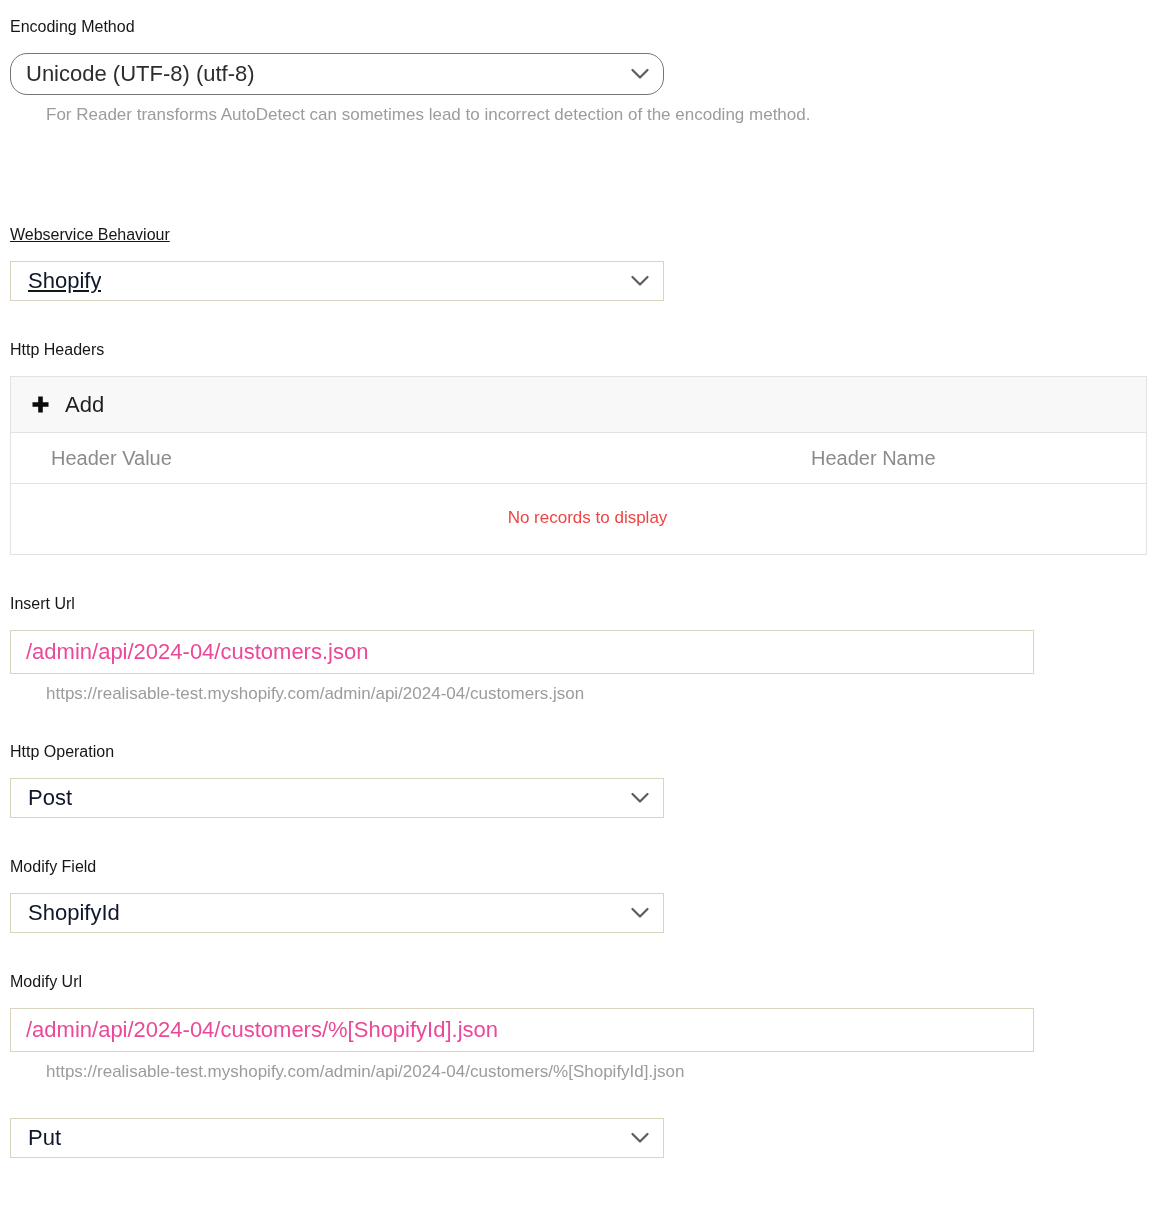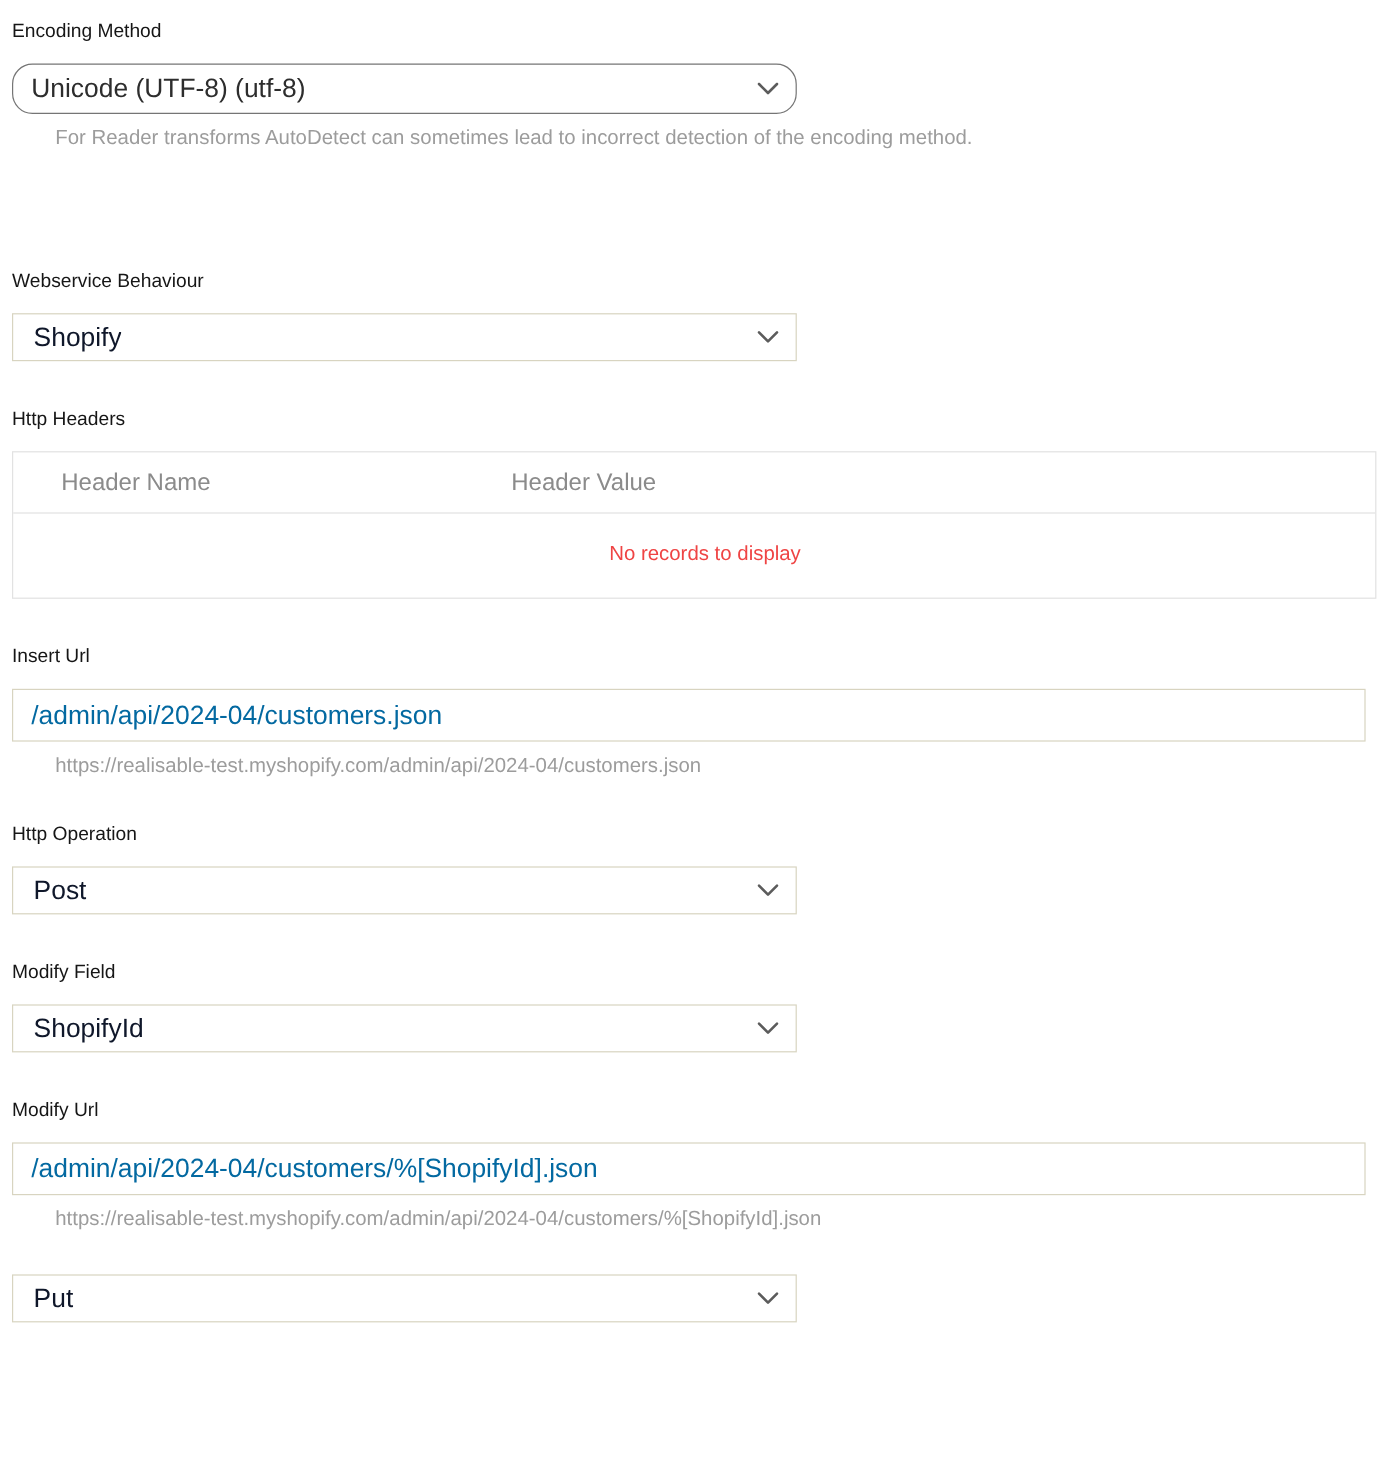--- a/index.html
+++ b/index.html
@@ -5,21 +5,21 @@
   * { box-sizing: border-box; }
   html, body { margin: 0; padding: 0; background: #ffffff; }
   body {
     width: 1163px;
     font-family: "Liberation Sans", sans-serif;
     padding: 15px 16px 27px 10px;
     color: #161616;
   }
   .group { margin-top: 37px; }
   .group.first { margin-top: 0; }
-  .group.big-gap { margin-top: 99px; }
+  .group.big-gap { margin-top: 99px; text-decoration: underline; }
 
   .field-label {
     font-size: 16px;
     line-height: 24px;
     color: #161616;
     margin-bottom: 14px;
   }
 
   
   .select {
@@ -49,27 +49,27 @@
   .chevron {
     position: absolute;
     right: 14px;
     top: 50%;
     transform: translateY(-50%);
     display: inline-flex;
   }
 
   
   .text-input {
-    width: 1128px;
+    width: 1024px;
     height: 44px;
     border: 1px solid #d8d4c0;
     background: #ffffff;
     font-family: "Liberation Sans", sans-serif;
     font-size: 22px;
-    color: #0369a1;
+    color: #ec4899;
     padding: 0 15px;
     outline: none;
     display: block;
   }
   .help {
     margin-top: 10px;
     font-size: 17px;
     line-height: 19px;
     color: #9c9c9c;
     margin-left: 36px;
@@ -147,23 +147,33 @@
       <svg width="18" height="11" viewBox="0 0 18 11">
           <path d="M1.5 1.5 L9 9 L16.5 1.5" fill="none" stroke="#5c5c5c" stroke-width="2.2" stroke-linecap="round" stroke-linejoin="round"></path>
         </svg>
     </span>
   </div>
 </div>
 
 <div class="group">
   <div class="field-label">Http Headers</div>
   <div class="grid">
+    <div class="grid-toolbar">
+      <button class="add-btn">
+        <span style="display:inline-flex;">
+          <svg width="19" height="19" viewBox="0 0 19 19">
+              <path d="M9.5 1.5 V17.5 M1.5 9.5 H17.5" stroke="#0a0a0a" stroke-width="4.6"></path>
+            </svg>
+        </span>
+        <span>Add</span>
+      </button>
+    </div>
     <div class="grid-header">
+      <div class="grid-th col2">Header Value</div>
       <div class="grid-th col1">Header Name</div>
-      <div class="grid-th col2">Header Value</div>
     </div>
     <div class="grid-empty">No records to display</div>
   </div>
 </div>
 
 <div class="group">
   <div class="field-label">Insert Url</div>
   <input class="text-input" type="text" value="/admin/api/2024-04/customers.json" style="">
   <div class="help">https://realisable-test.myshopify.com/admin/api/2024-04/customers.json</div>
 </div>

